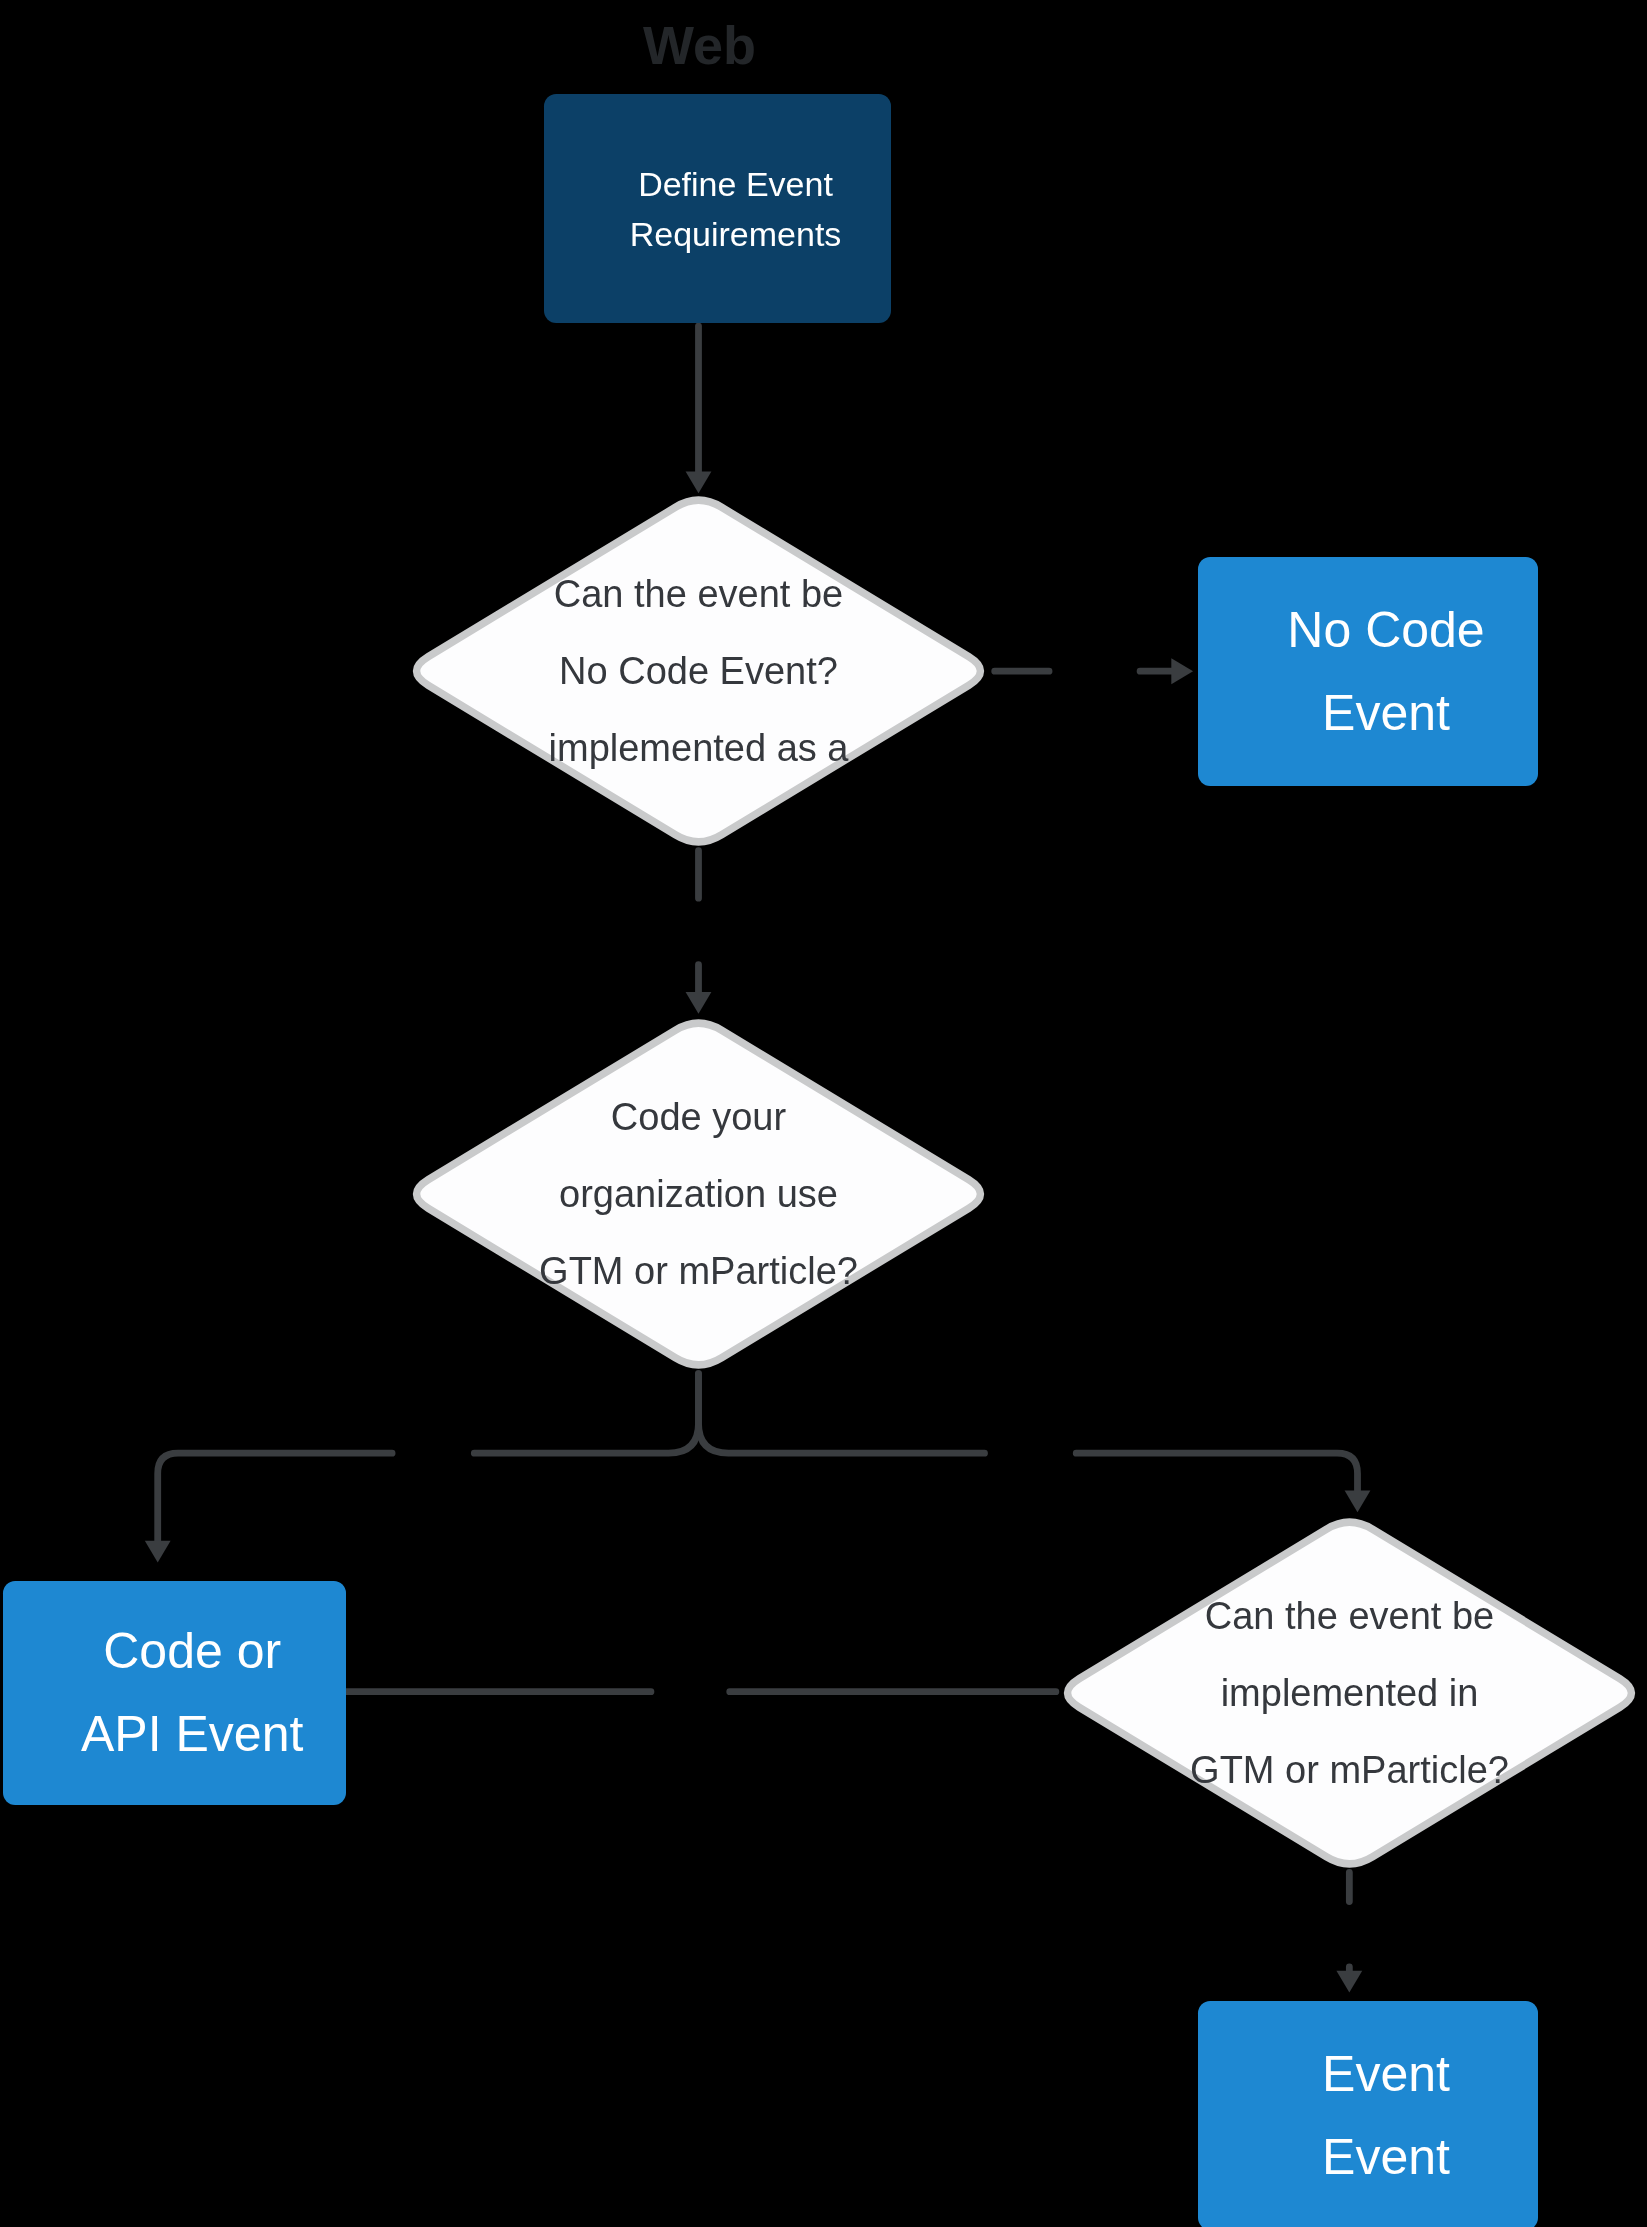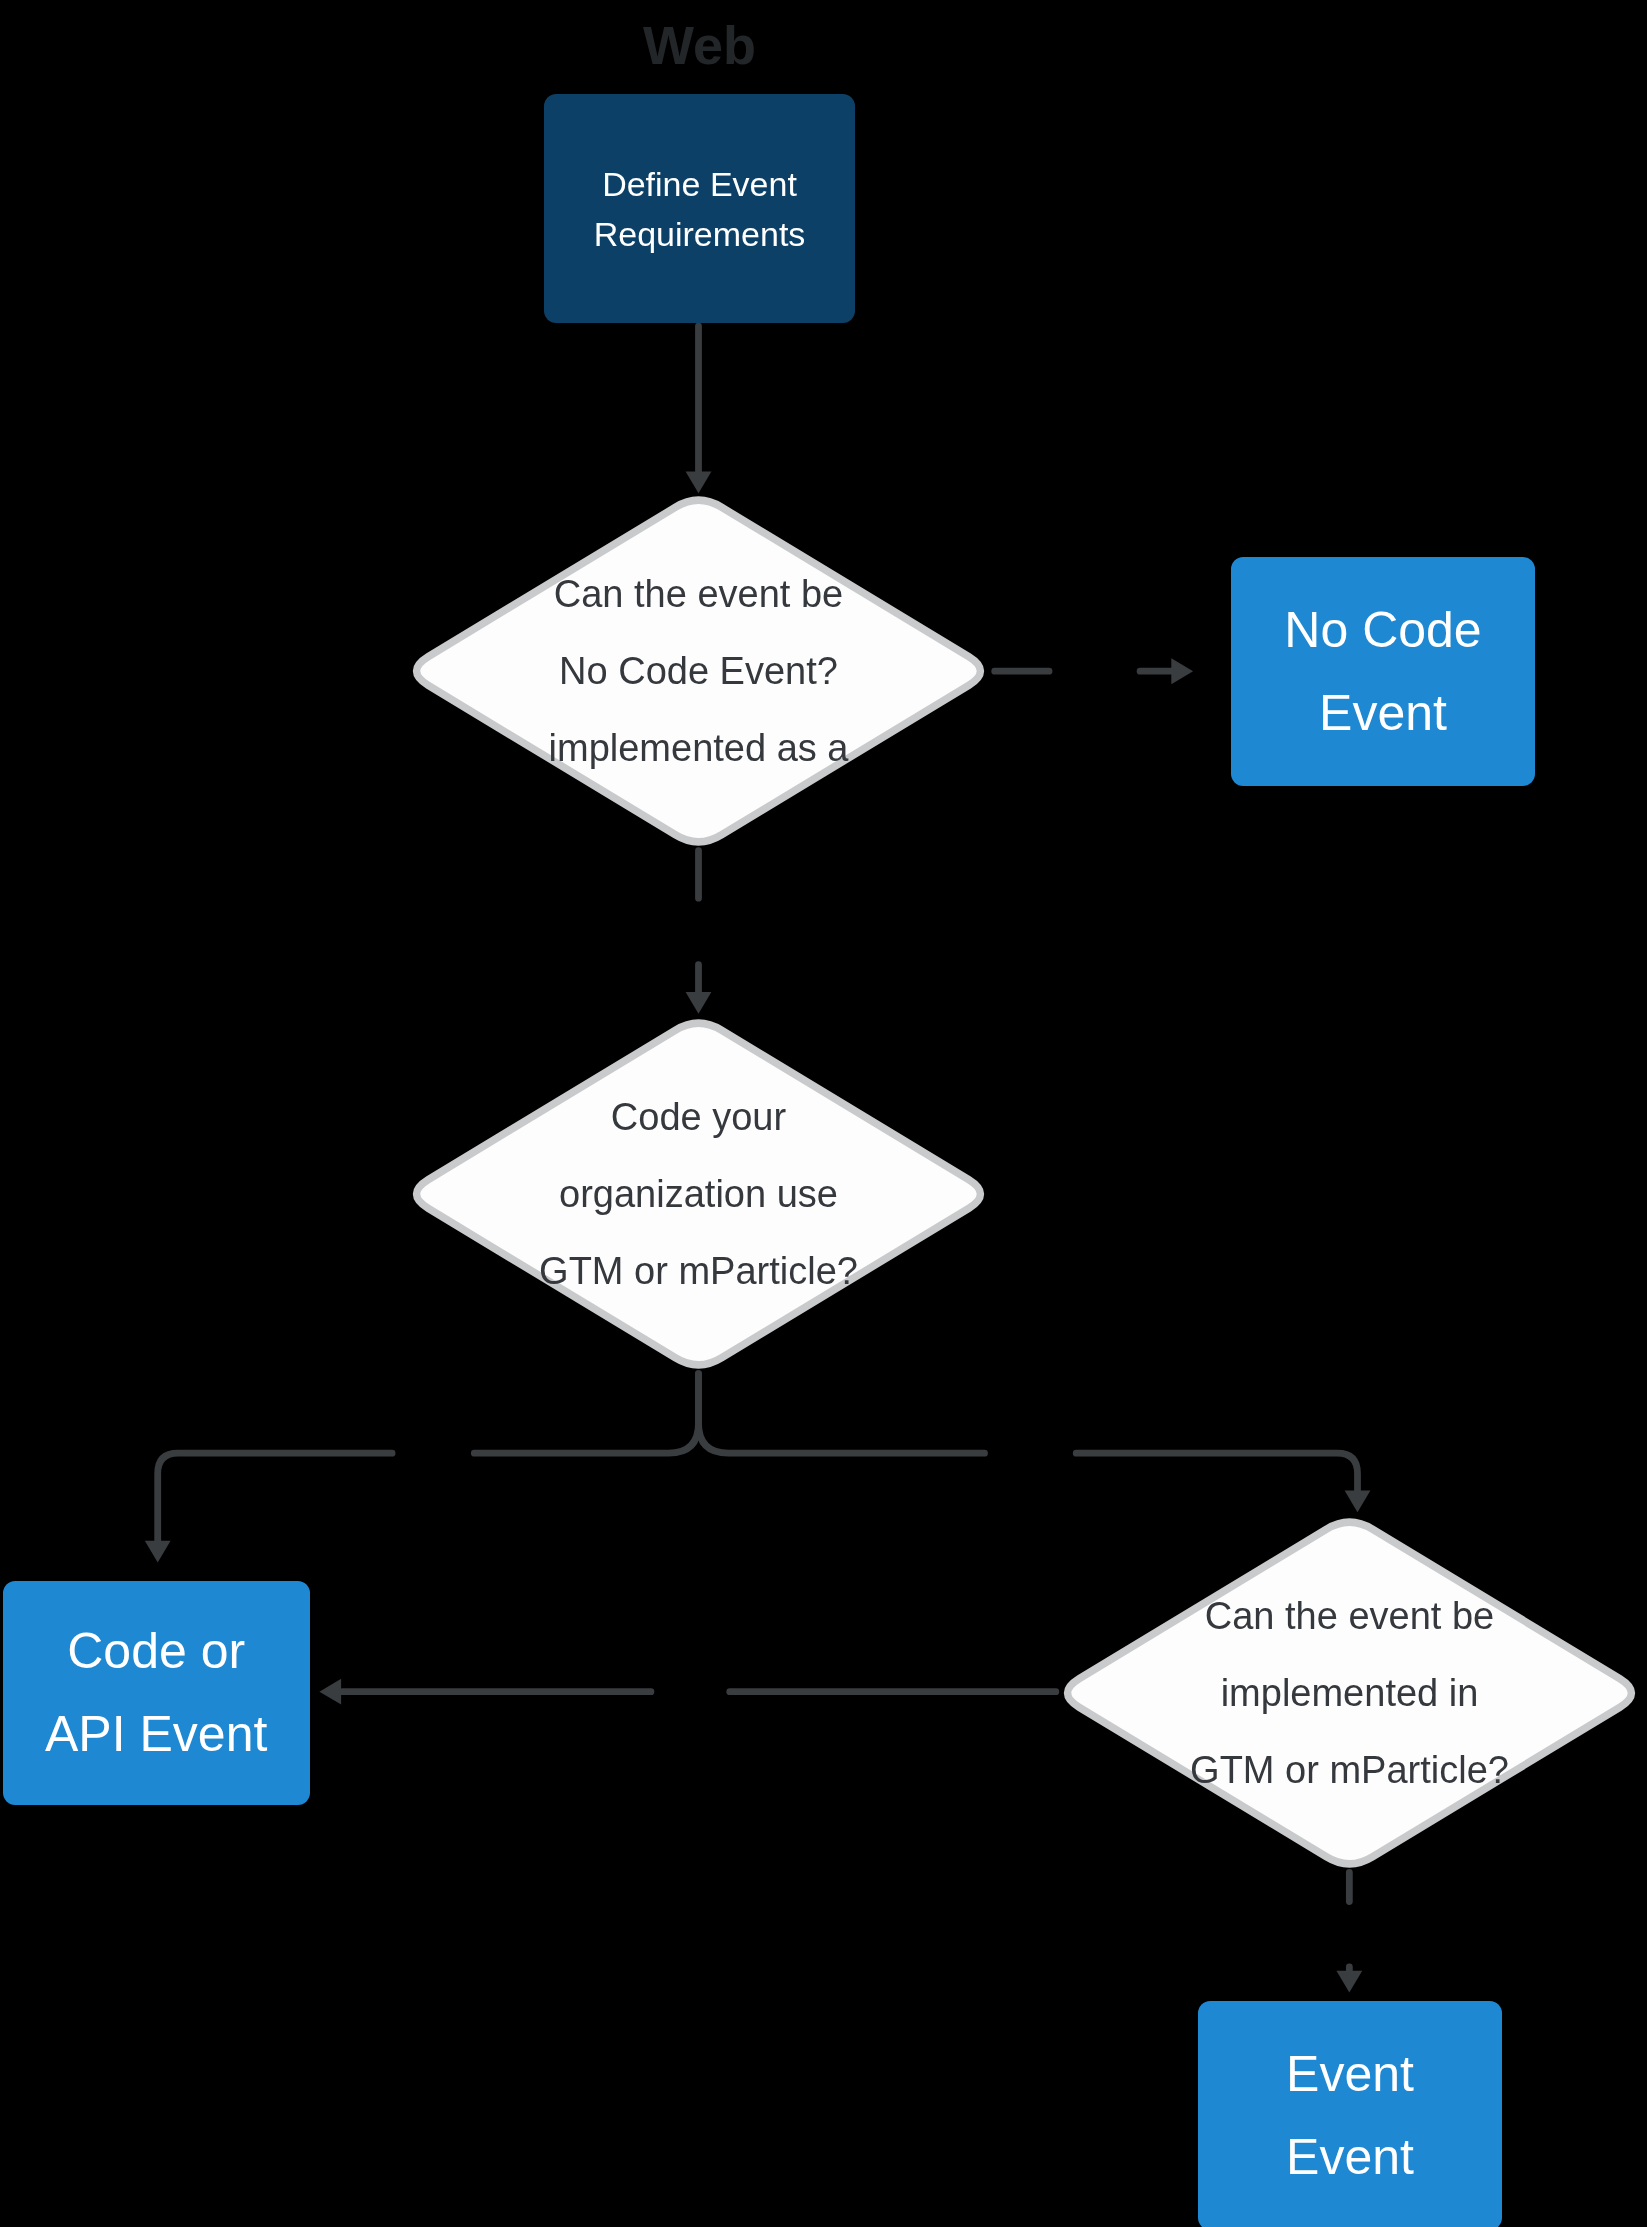--- a/index.html
+++ b/index.html
@@ -22,20 +22,21 @@
   }
   .node {
     position: absolute;
     display: flex;
     flex-direction: column;
     align-items: center;
     justify-content: center;
     text-align: center;
     border-radius: 12.2px;
     color: var(--box_text, #ffffff);
+    padding-left: 36px;
   }
   .node.navy {
     background: var(--navy, #0c4067);
     font-size: 34px;
     line-height: 50px;
     font-weight: 500;
   }
   .node.blue {
     background: var(--blue, #1e88d2);
     font-size: 50px;
@@ -120,21 +121,21 @@
     <svg width="587" height="356" viewBox="0 0 864 524">
       <path class="dshape" d="M 466 21 L 830 241 Q 864 262 830 283 L 466 503 Q 432 524 398 503 L 34 283 Q 0 262 34 241 L 398 21 Q 432 0 466 21 Z"></path>
     </svg>
     <div class="dtext">
       <span>Can the event be</span>
       <span>No Code Event?</span>
       <span>implemented as a</span>
     </div>
   </div>
 
-  <div class="node blue" style="left:1198px; top:557px; width:304px; height:229px;margin-left:33px;">
+  <div class="node blue" style="left:1198px; top:557px; width:304px; height:229px;">
     <span>No Code</span>
     <span>Event</span>
   </div>
 
   <div class="diamond" style="left:405px; top:1016px; width:587px; height:356px;">
     <svg width="587" height="356" viewBox="0 0 864 524">
       <path class="dshape" d="M 466 21 L 830 241 Q 864 262 830 283 L 466 503 Q 432 524 398 503 L 34 283 Q 0 262 34 241 L 398 21 Q 432 0 466 21 Z"></path>
     </svg>
     <div class="dtext">
       <span>Code your</span>

